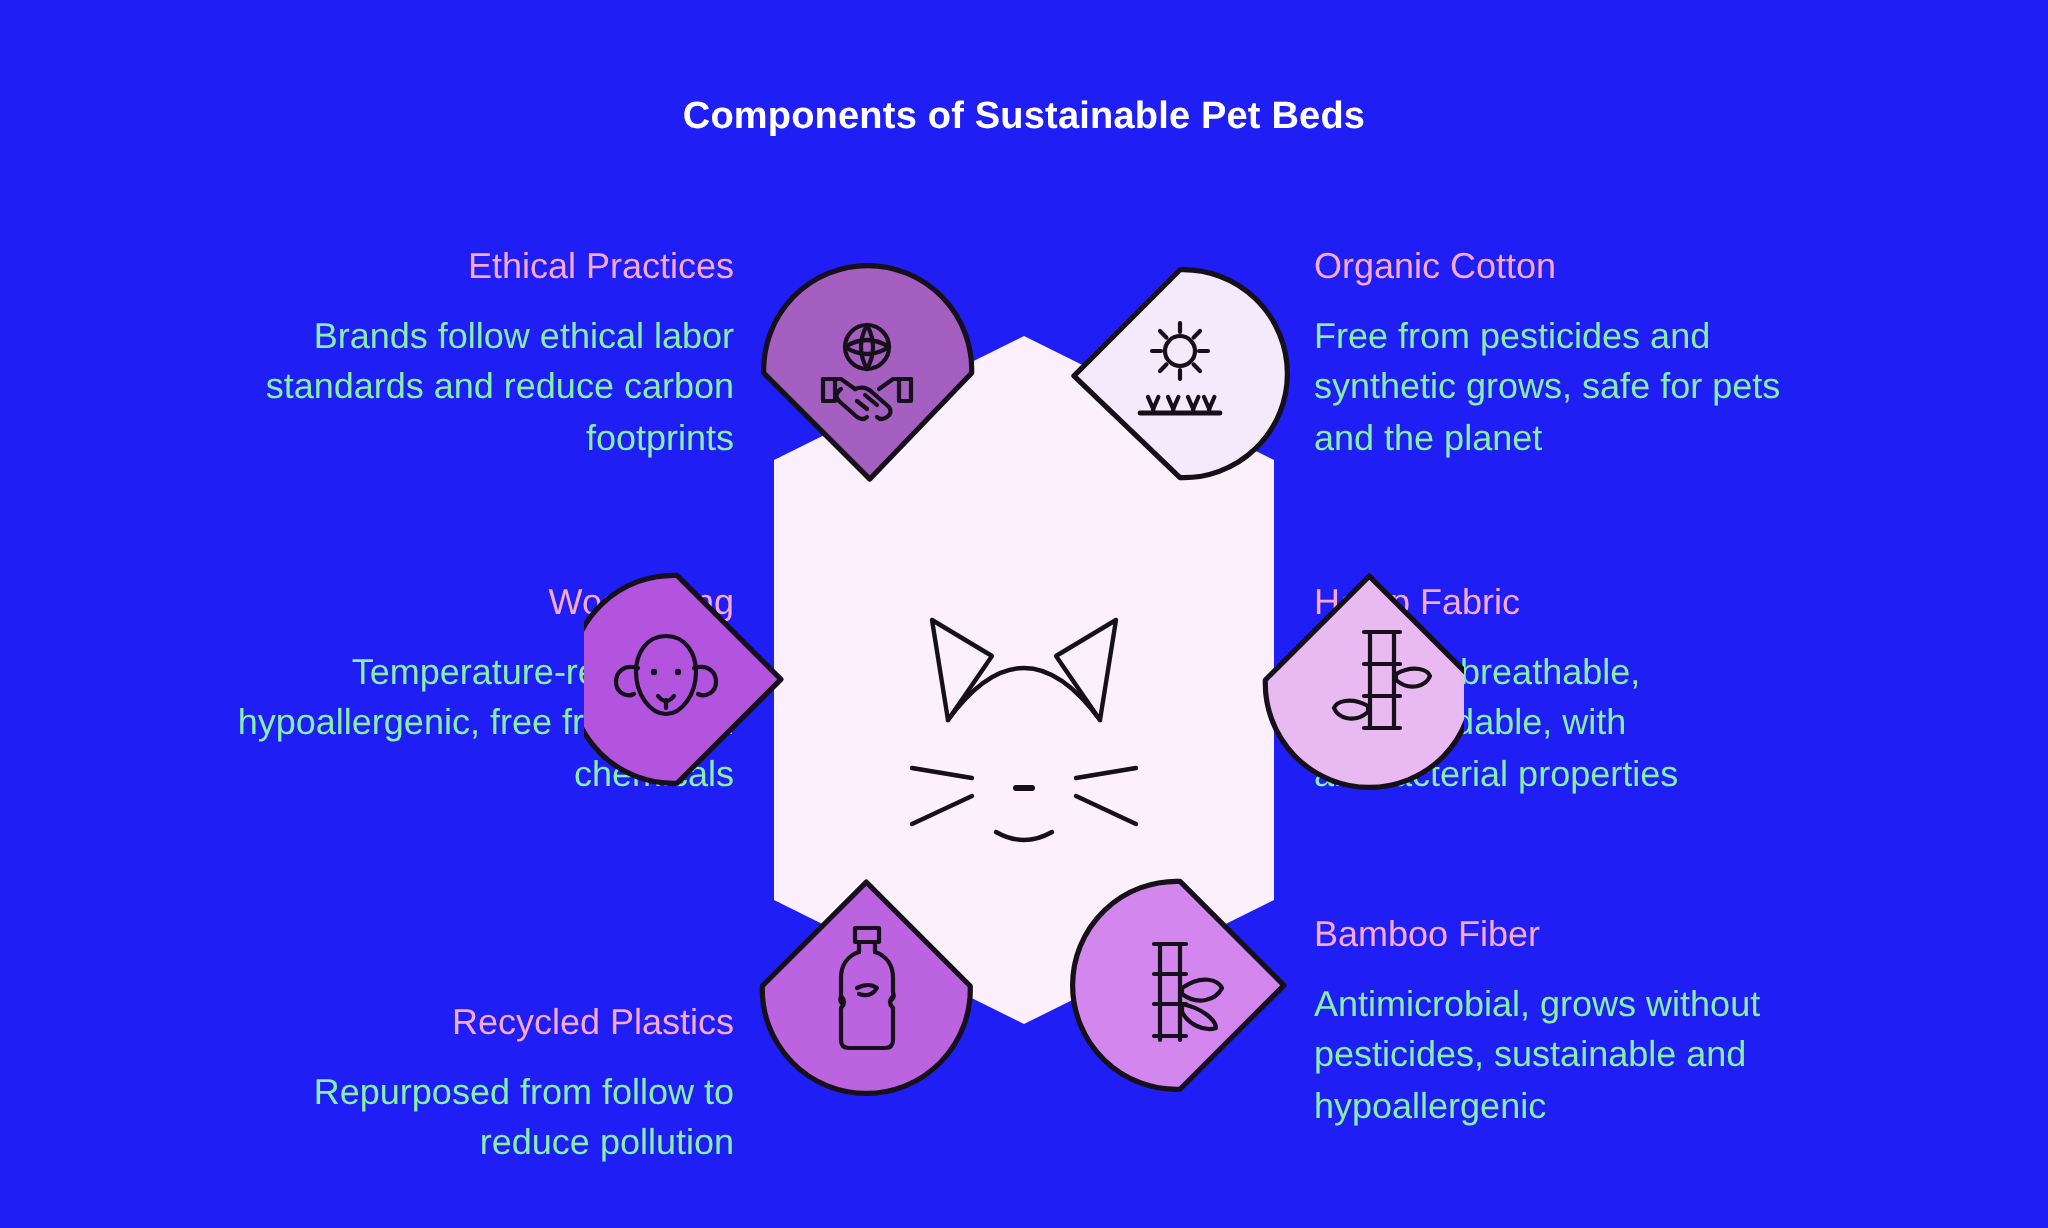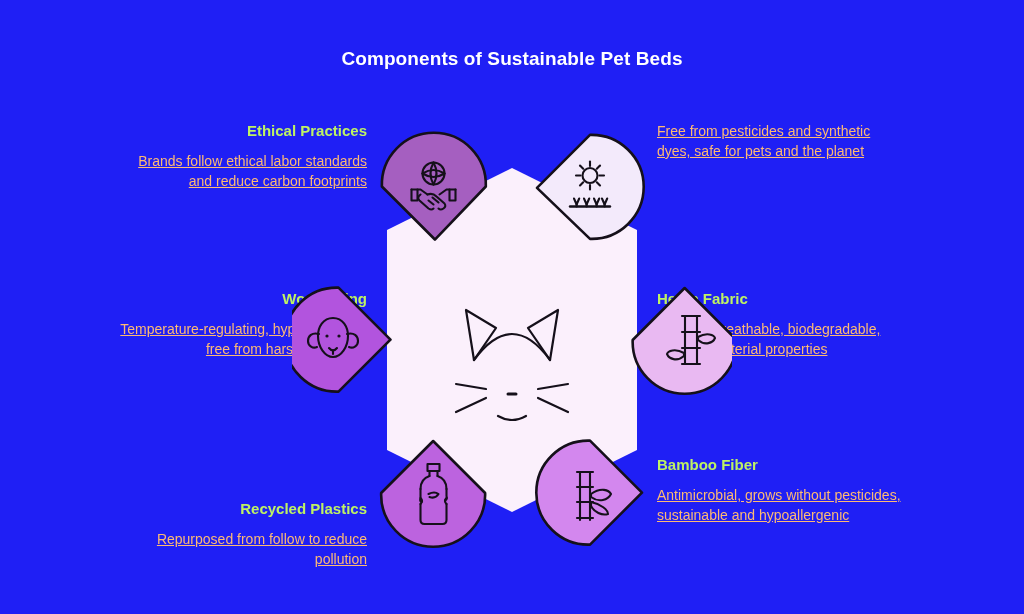--- a/index.html
+++ b/index.html
@@ -34,32 +34,31 @@
     color: #FFFFFF;
     letter-spacing: 0.1px;
   }
 
   
   .block {
     position: absolute;
     width: 250px;
   }
   .block .heading {
-    font-size: 15px;
-    font-weight: bold;
-    color: #bef264;
+    font-size: 18px;
+    font-weight: normal;
+    color: #f9a8d4;
     line-height: 1.25;
     margin-bottom: 11px;
   }
   .block .body {
-    font-size: 14px;
-    color: #fdba74;
+    font-size: 18px;
+    color: #86efac;
     line-height: 1.42;
     font-weight: 400;
-    text-decoration: underline;
   }
   .block.left  { text-align: right; }
   .block.right { text-align: left; }
 
   
   #blk-ethical   { left: 117px; top: 122px; }
   #blk-wool      { left: 117px; top: 290px; }
   #blk-recycled  { left: 117px; top: 456px; margin-top: 44px; }
   #blk-cotton    { left: 657px; top: 122px; }
   #blk-hemp      { left: 657px; top: 290px; }
@@ -91,21 +90,22 @@
     <div class="heading">Wool Filling</div>
     <div class="body">Temperature-regulating, hypoallergenic, free from harsh chemicals</div>
   </div>
 
   <div class="block left" id="blk-recycled">
     <div class="heading">Recycled Plastics</div>
     <div class="body">Repurposed from follow to reduce pollution</div>
   </div>
 
   <div class="block right" id="blk-cotton">
-    <div class="body">Free from pesticides and synthetic dyes, safe for pets and the planet</div>
+    <div class="heading">Organic Cotton</div>
+    <div class="body">Free from pesticides and synthetic grows, safe for pets and the planet</div>
   </div>
 
   <div class="block right" id="blk-hemp">
     <div class="heading">Hemp Fabric</div>
     <div class="body">Durable, breathable, biodegradable, with antibacterial properties</div>
   </div>
 
   <div class="block right" id="blk-bamboo">
     <div class="heading">Bamboo Fiber</div>
     <div class="body">Antimicrobial, grows without pesticides, sustainable and hypoallergenic</div>

